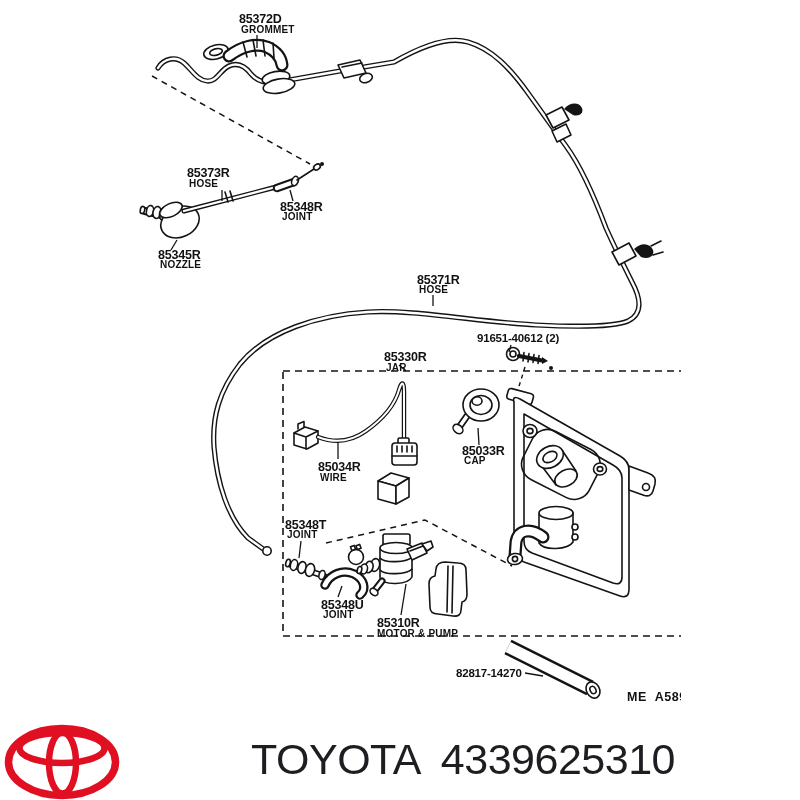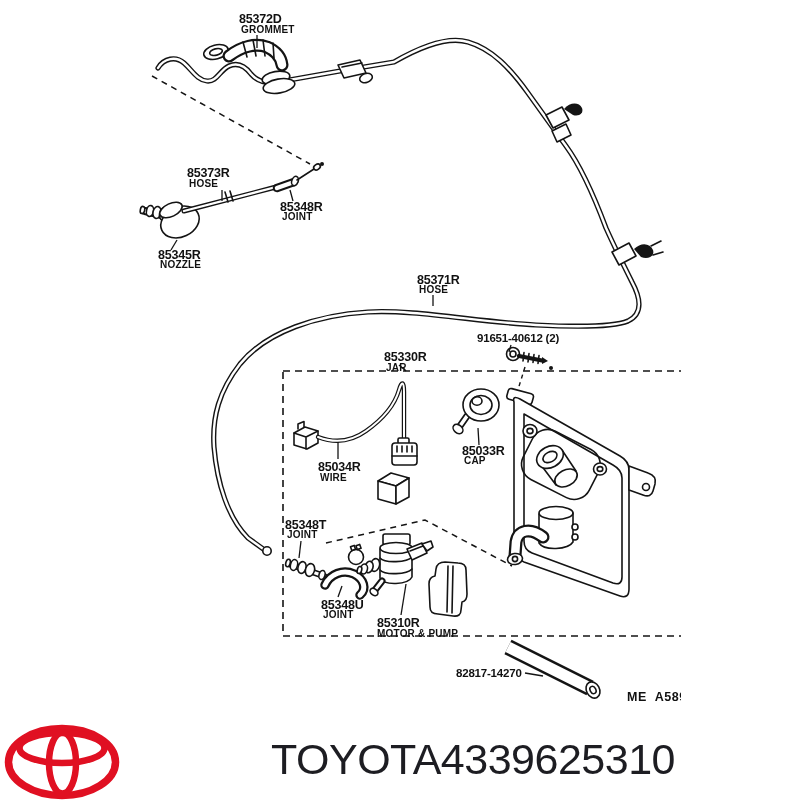--- a/index.html
+++ b/index.html
@@ -16,21 +16,21 @@
   .dash {fill:none;stroke:#141414;stroke-width:1.5;stroke-dasharray:6 5;}
   .dash2{fill:none;stroke:#141414;stroke-width:1.4;stroke-dasharray:4 4;}
   .dashbox{fill:none;stroke:#141414;stroke-width:1.6;stroke-dasharray:7 5;}
   .fillk{fill:#141414;stroke:none;}
   .pid  {font:700 12.5px "Liberation Sans",sans-serif;fill:#111111;letter-spacing:-0.2px;}
   .pid-s{font:700 11.5px "Liberation Sans",sans-serif;fill:#111111;letter-spacing:-0.2px;}
   .pname{font:700 10px "Liberation Sans",sans-serif;fill:#111111;letter-spacing:0.2px;}
   .pref {font:700 12.5px "Liberation Sans",sans-serif;fill:#111111;letter-spacing:0.5px;}
   .ptr  {stroke:#141414;stroke-width:1.3;fill:none;}
   
-  .footer-text{position:absolute;top:738px;right:6px;display:flex;gap:0;
+  .footer-text{position:absolute;top:738px;right:6px;display:flex;gap:20px;
                font-size:43px;line-height:1;font-weight:400;color:#1d1d22;letter-spacing:-0.5px;}
 </style>
 </head>
 <body>
 
 <div class="stage">
 
 <svg width="800" height="800" viewBox="0 0 800 800">
 
   <path class="dash" d="M152,76 L310,164"></path>

